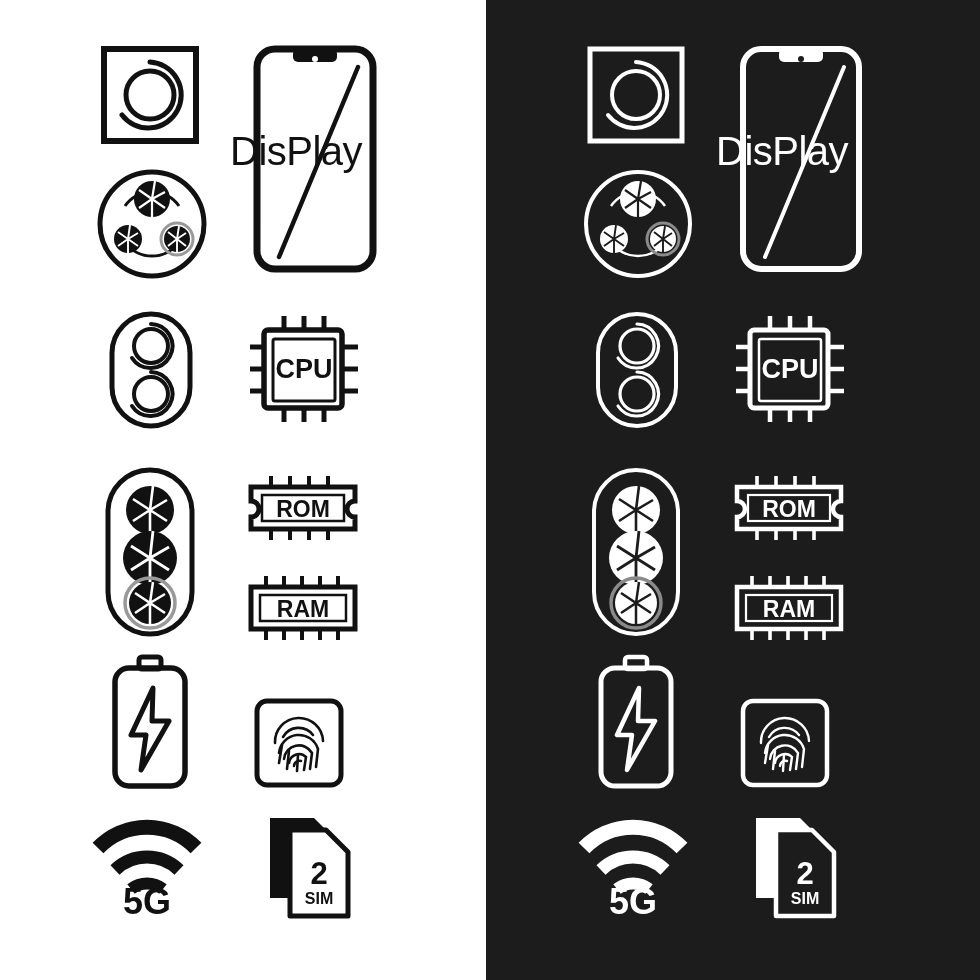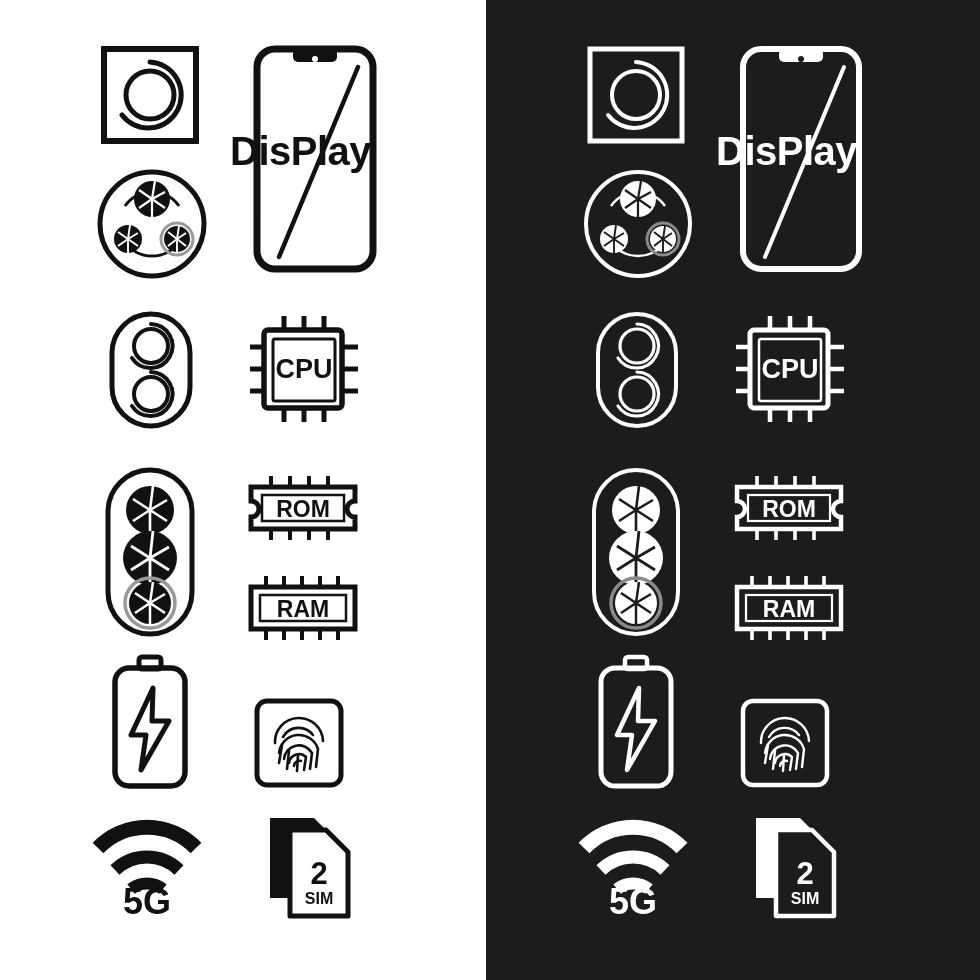--- a/index.html
+++ b/index.html
@@ -14,21 +14,21 @@
   .panel{position:absolute;top:0;height:980px;}
   #panel-light{left:0;width:486px;background:var(--lightbg,#ffffff);}
   #panel-dark{left:486px;width:494px;background:var(--darkbg,#1c1c1c);}
 
   .grid{position:absolute;top:0;left:0;width:100%;height:100%;}
 
   .cell{position:absolute;}
 
   
   .wordmark{
-    font-weight:bold;
+    font-weight:normal;
     letter-spacing:-0.5px;
     line-height:1;
     white-space:nowrap;
   }
   .lt{color:#111111;}
   .dk{color:#ffffff;}
   svg{display:block;overflow:visible;}
 </style>
 </head>
 <body>

